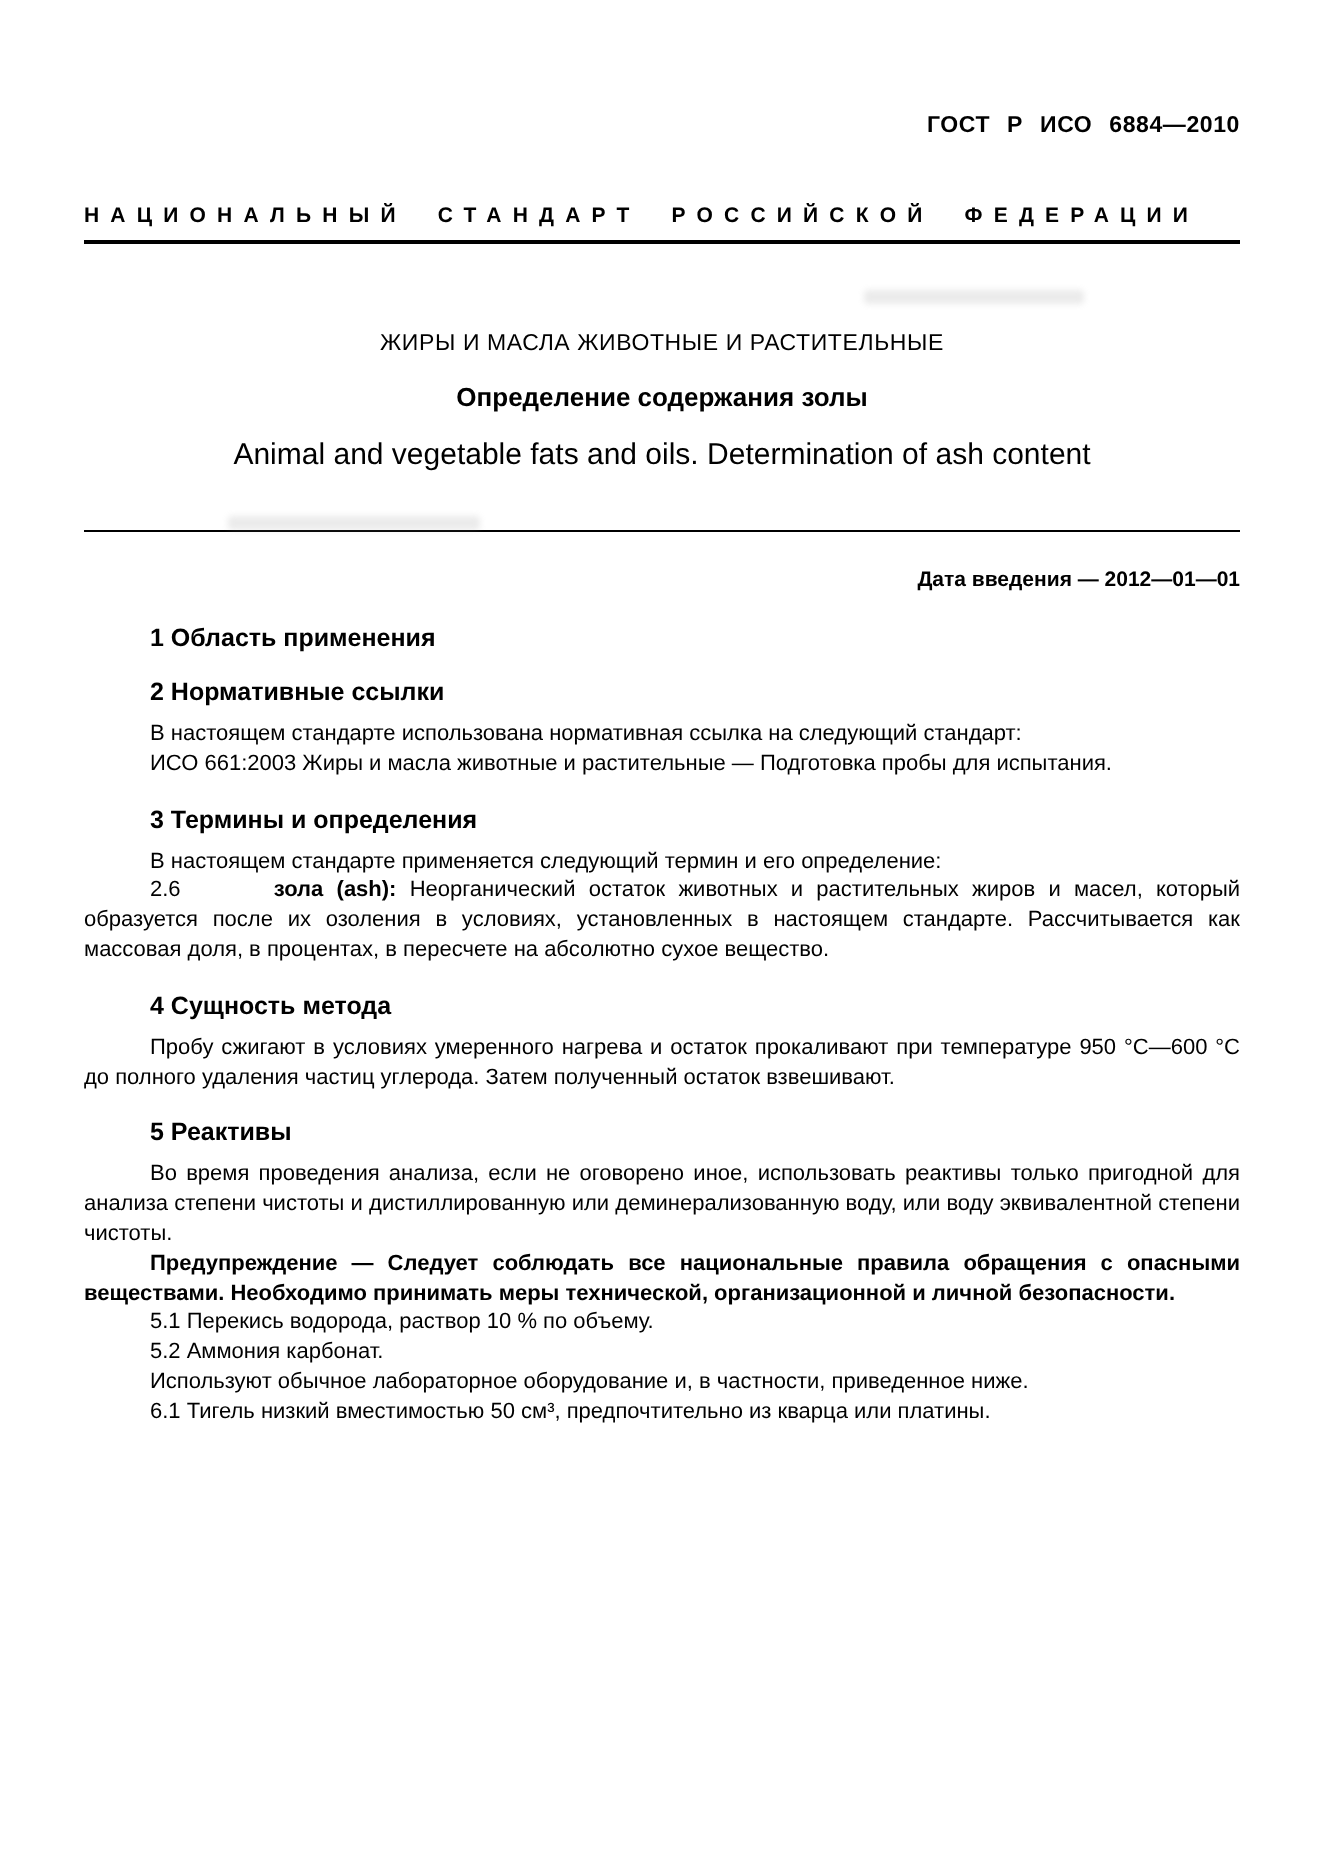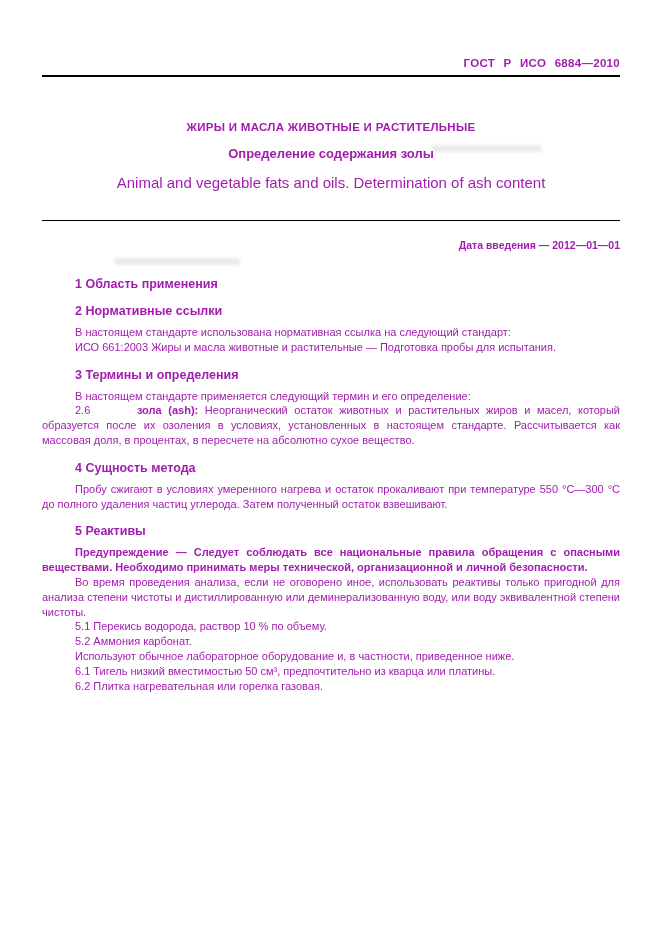--- a/index.html
+++ b/index.html
@@ -2,21 +2,21 @@
 <html><head>
 <meta charset="utf-8">
 <style>
   html, body { margin: 0; padding: 0; background: #ffffff; }
   .page {
     position: relative;
     width: 661px;
     height: 716px;
     background: #ffffff;
     font-family: "Liberation Sans", "DejaVu Sans", sans-serif;
-    color: #a21caf;
+    color: #000000;
     overflow: hidden;
   }
   .content {
     position: absolute;
     left: 42px;
     top: 0;
     width: 578px;
   }
   .doc-code {
     margin-top: 57px;
@@ -30,30 +30,30 @@
     margin-top: 33px;
     font-weight: bold;
     font-size: 10.5px;
     letter-spacing: 5.6px;
     word-spacing: 7px;
     white-space: nowrap;
   }
   .rule-thick { margin-top: 6px; border-top: 2.5px solid #000; height: 0; }
   .rule-thin  { margin-top: 29px; border-top: 1.5px solid #000; height: 0; }
   .title-block { text-align: center; }
-  .title-ru   { margin-top: 44px; font-weight: bold; font-size: 11.5px; letter-spacing: 0.3px; }
+  .title-ru   { margin-top: 44px; font-weight: normal; font-size: 11.5px; letter-spacing: 0.3px; }
   .subtitle-ru{ margin-top: 13px; font-weight: bold; font-size: 13px; }
   .title-en   { margin-top: 13px; font-size: 15px; }
   .date-line  { margin-top: 18px; text-align: right; font-weight: bold; font-size: 10.5px; }
   .section-heading {
     margin: 13px 0 7px 33px;
     font-weight: bold;
     font-size: 12.5px;
   }
-  .section-heading.first { margin-top: 26px; }
+  .section-heading.first { margin-top: 16px; }
   .body-p {
     margin: 0;
     font-size: 11px;
     line-height: 14.8px;
     text-align: justify;
     text-indent: 33px;
   }
   .body-p.bold { font-weight: bold; }
   .term-name { font-weight: bold; margin-left: 40px; }
   
@@ -74,20 +74,21 @@
 </style>
 </head>
 <body>
 
 <div class="page">
 
   <div class="content">
 
     <div class="doc-code">ГОСТ Р ИСО 6884—2010</div>
 
+    <div class="banner">НАЦИОНАЛЬНЫЙ СТАНДАРТ РОССИЙСКОЙ ФЕДЕРАЦИИ</div>
     <div class="rule-thick"></div>
 
     <div class="title-block">
       <div class="title-ru">ЖИРЫ И МАСЛА ЖИВОТНЫЕ И РАСТИТЕЛЬНЫЕ</div>
       <div class="subtitle-ru">Определение содержания золы</div>
       <div class="title-en">Animal and vegetable fats and oils. Determination of ash content</div>
     </div>
 
     <div class="rule-thin"></div>
 
@@ -97,25 +98,25 @@
 
     <h2 class="section-heading">2 Нормативные ссылки</h2>
     <p class="body-p">В настоящем стандарте использована нормативная ссылка на следующий стандарт:</p>
     <p class="body-p">ИСО 661:2003 Жиры и масла животные и растительные — Подготовка пробы для испытания.</p>
 
     <h2 class="section-heading">3 Термины и определения</h2>
     <p class="body-p">В настоящем стандарте применяется следующий термин и его определение:</p>
     <p class="body-p"><span>2.6</span> <span class="term-name">зола (ash):</span> <span>Неорганический остаток животных и растительных жиров и масел, который образуется после их озоления в условиях, установленных в настоящем стандарте. Рассчитывается как массовая доля, в процентах, в пересчете на абсолютно сухое вещество.</span></p>
 
     <h2 class="section-heading">4 Сущность метода</h2>
-    <p class="body-p">Пробу сжигают в условиях умеренного нагрева и остаток прокаливают при температуре 550 °С—300 °С до полного удаления частиц углерода. Затем полученный остаток взвешивают.</p>
+    <p class="body-p">Пробу сжигают в условиях умеренного нагрева и остаток прокаливают при температуре 950 °С—600 °С до полного удаления частиц углерода. Затем полученный остаток взвешивают.</p>
 
     <h2 class="section-heading">5 Реактивы</h2>
+    <p class="body-p">Во время проведения анализа, если не оговорено иное, использовать реактивы только пригодной для анализа степени чистоты и дистиллированную или деминерализованную воду, или воду эквивалентной степени чистоты.</p>
     <p class="body-p bold">Предупреждение — Следует соблюдать все национальные правила обращения с опасными веществами. Необходимо принимать меры технической, организационной и личной безопасности.</p>
-    <p class="body-p">Во время проведения анализа, если не оговорено иное, использовать реактивы только пригодной для анализа степени чистоты и дистиллированную или деминерализованную воду, или воду эквивалентной степени чистоты.</p>
     <p class="body-p">5.1 Перекись водорода, раствор 10 % по объему.</p>
     <p class="body-p">5.2 Аммония карбонат.</p>
 
     <p class="body-p">Используют обычное лабораторное оборудование и, в частности, приведенное ниже.</p>
     <p class="body-p">6.1 Тигель низкий вместимостью 50 см³, предпочтительно из кварца или платины.</p>
     <p class="body-p">6.2 Плитка нагревательная или горелка газовая.</p>
 
   </div>
 
   <div class="artifact artifact-1"></div>

